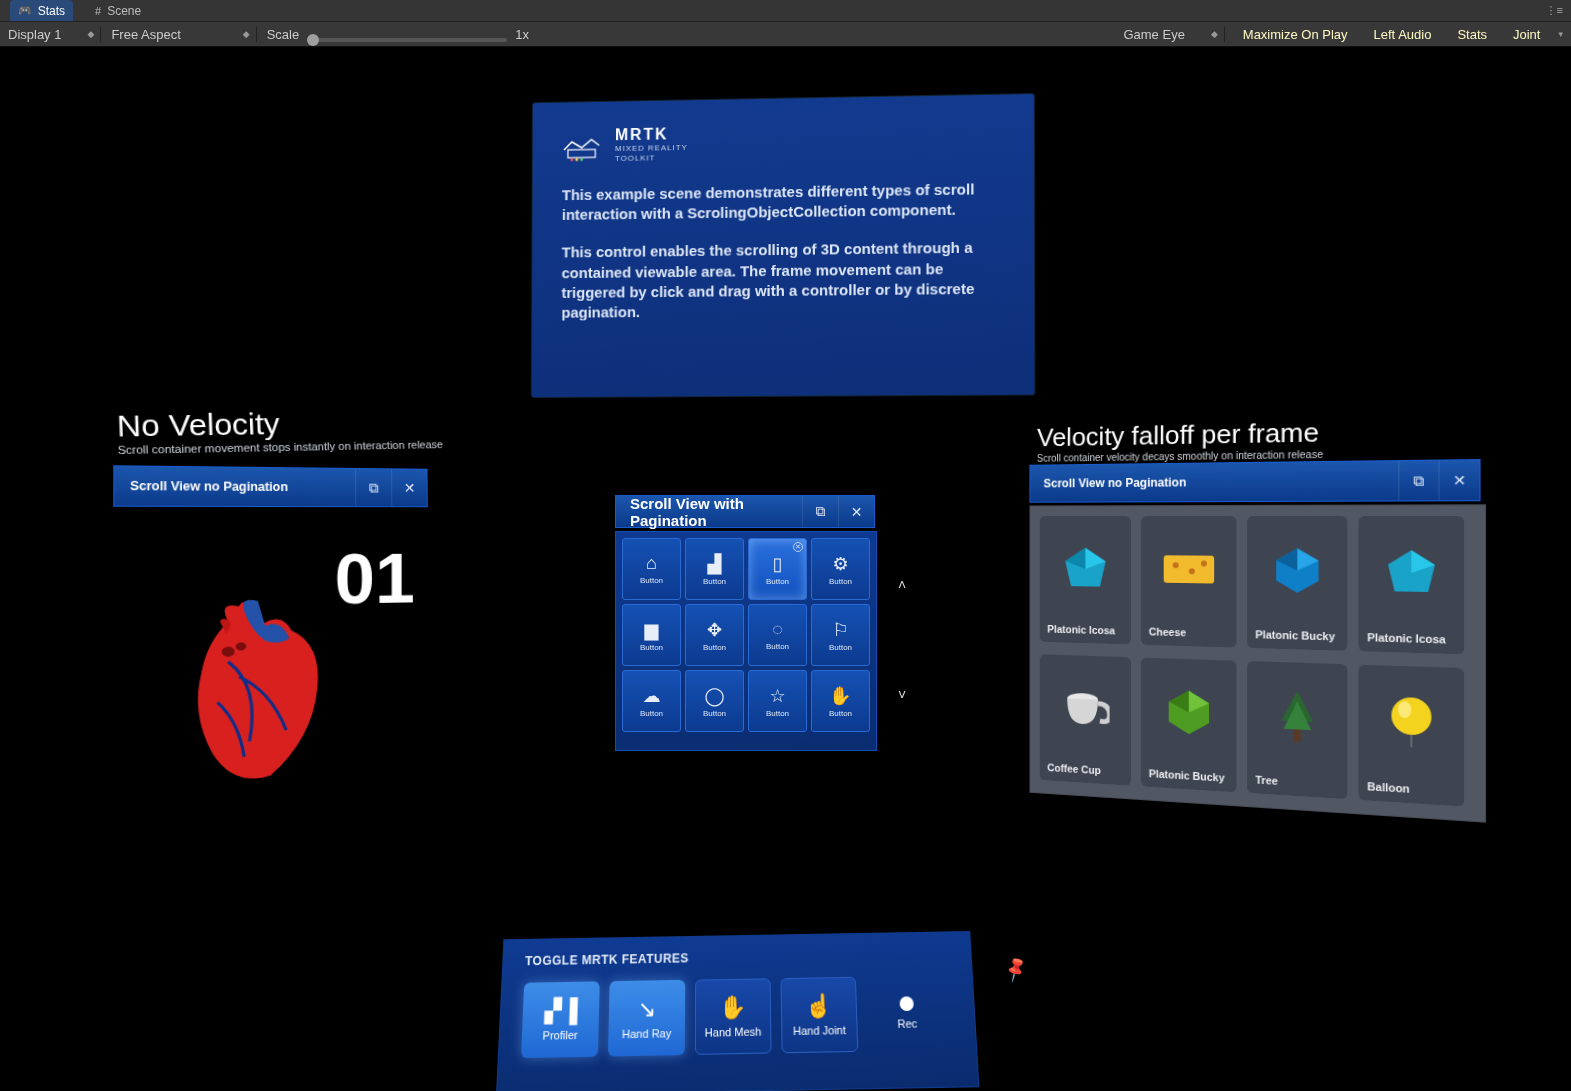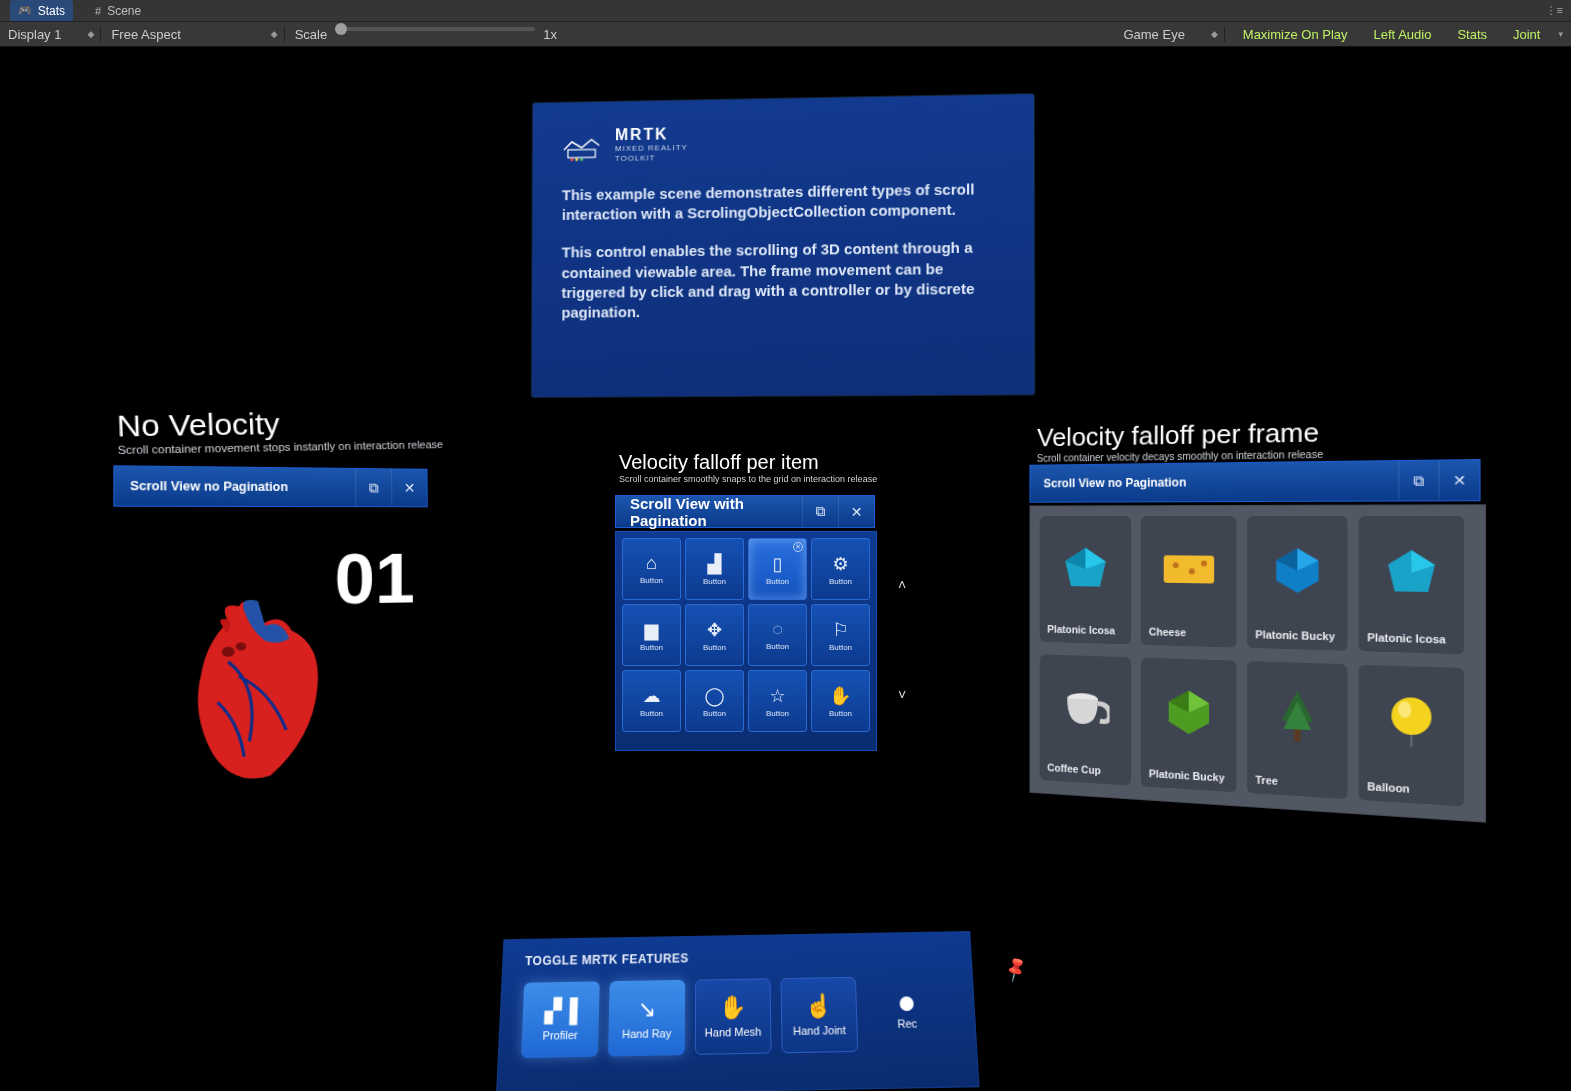--- a/index.html
+++ b/index.html
@@ -8,25 +8,25 @@
 
 .tabs { display: flex; background: #353535; height: 22px; border-bottom: 1px solid #222; padding-left: 10px; gap: 14px; }
 .tab { display: flex; align-items: center; gap: 6px; color: #bdbdbd; font-size: 12px; padding: 0 8px; }
 .tab.active { background: #2a4a7a; color: #fff; border-radius: 4px 4px 0 0; }
 .tab .ticon { font-size: 11px; }
 .opts-icon { margin-left: auto; margin-right: 8px; color: #aaa; font-size: 11px; display:flex;align-items:center;}
 
 .toolbar { display: flex; align-items: center; background: #383838; height: 25px; border-bottom: 1px solid #111; color: #ccc; font-size: 13px; padding: 0 8px; gap: 10px; }
 .dd { display: flex; align-items: center; gap: 26px; padding-right: 6px; border-right:1px solid #222;}
 .caret { font-size: 9px; color: #999; }
-.scale-row { display:flex; align-items:flex-start; gap:8px; }
+.scale-row { display:flex; align-items:flex-end; gap:8px; }
 .slider { position:relative; width:200px; height:4px; background:#555; border-radius:2px; }
 .slider .knob { position:absolute; left:0; top:-4px; width:12px; height:12px; border-radius:50%; background:#9e9e9e; }
 .spacer { flex:1; }
-.toolbtn { padding:0 8px; font-size:13px; color:#bef264; }
+.toolbtn { padding:0 8px; font-size:13px; color:#fef9c3; }
 
 
 .viewport { position:absolute; left:0; top:47px; right:0; bottom:0; background:#000; perspective:1600px; perspective-origin:50% 45%; }
 .obj { position:absolute; transform-style:preserve-3d; }
 
 
 .desc-panel { left:528px; top:50px; width:505px; height:300px; background:linear-gradient(178deg,#123a8f,#0e2f79); border:1px solid #123; border-radius:3px; padding:25px 30px; color:#dfe8f5; transform:rotateY(-4deg) rotateX(1deg); }
 .desc-logo-row { display:flex; align-items:center; gap:14px; margin-bottom:20px;}
 .logo-box { width:40px; height:32px; }
 .logo-title { font-size:16px; font-weight:600; color:#fff; letter-spacing:2px; }
@@ -100,21 +100,21 @@
     <span>Scene</span>
   </div>
   <div class="opts-icon">⋮≡</div>
 </div>
 
 <div class="toolbar">
   <div class="dd">
     <span>Display 1</span>
     <span class="caret">◆</span>
   </div>
-  <div class="dd" style="gap:90px">
+  <div class="dd" style="gap:62px">
     <span>Free Aspect</span>
     <span class="caret">◆</span>
   </div>
   <div class="scale-row">
     <span>Scale</span>
     <div class="slider">
         <div class="knob"></div>
       </div>
     <span>1x</span>
   </div>
@@ -150,24 +150,20 @@
     <div class="desc-text">
       <p>This example scene demonstrates different types of scroll interaction with a ScrolingObjectCollection component.</p>
       <p>This control enables the scrolling of 3D content through a contained viewable area. The frame movement can be triggered by click and drag with a controller or by discrete pagination.</p>
     </div>
   </div>
 
   <div class="obj sect1">
     <div class="sect-title">No Velocity</div>
     <div class="sect-sub">Scroll container movement stops instantly on interaction release</div>
   </div>
-  <div class="obj sect2">
-    <div class="sect-title">Velocity falloff per item</div>
-    <div class="sect-sub">Scroll container smoothly snaps to the grid on interaction release</div>
-  </div>
   <div class="obj sect3">
     <div class="sect-title">Velocity falloff per frame</div>
     <div class="sect-sub">Scroll container velocity decays smoothly on interaction release</div>
   </div>
 
   <div class="obj winbar wb1">
     <div class="label">Scroll View no Pagination</div>
     <div class="wicon">⧉</div>
     <div class="wicon">✕</div>
   </div>

